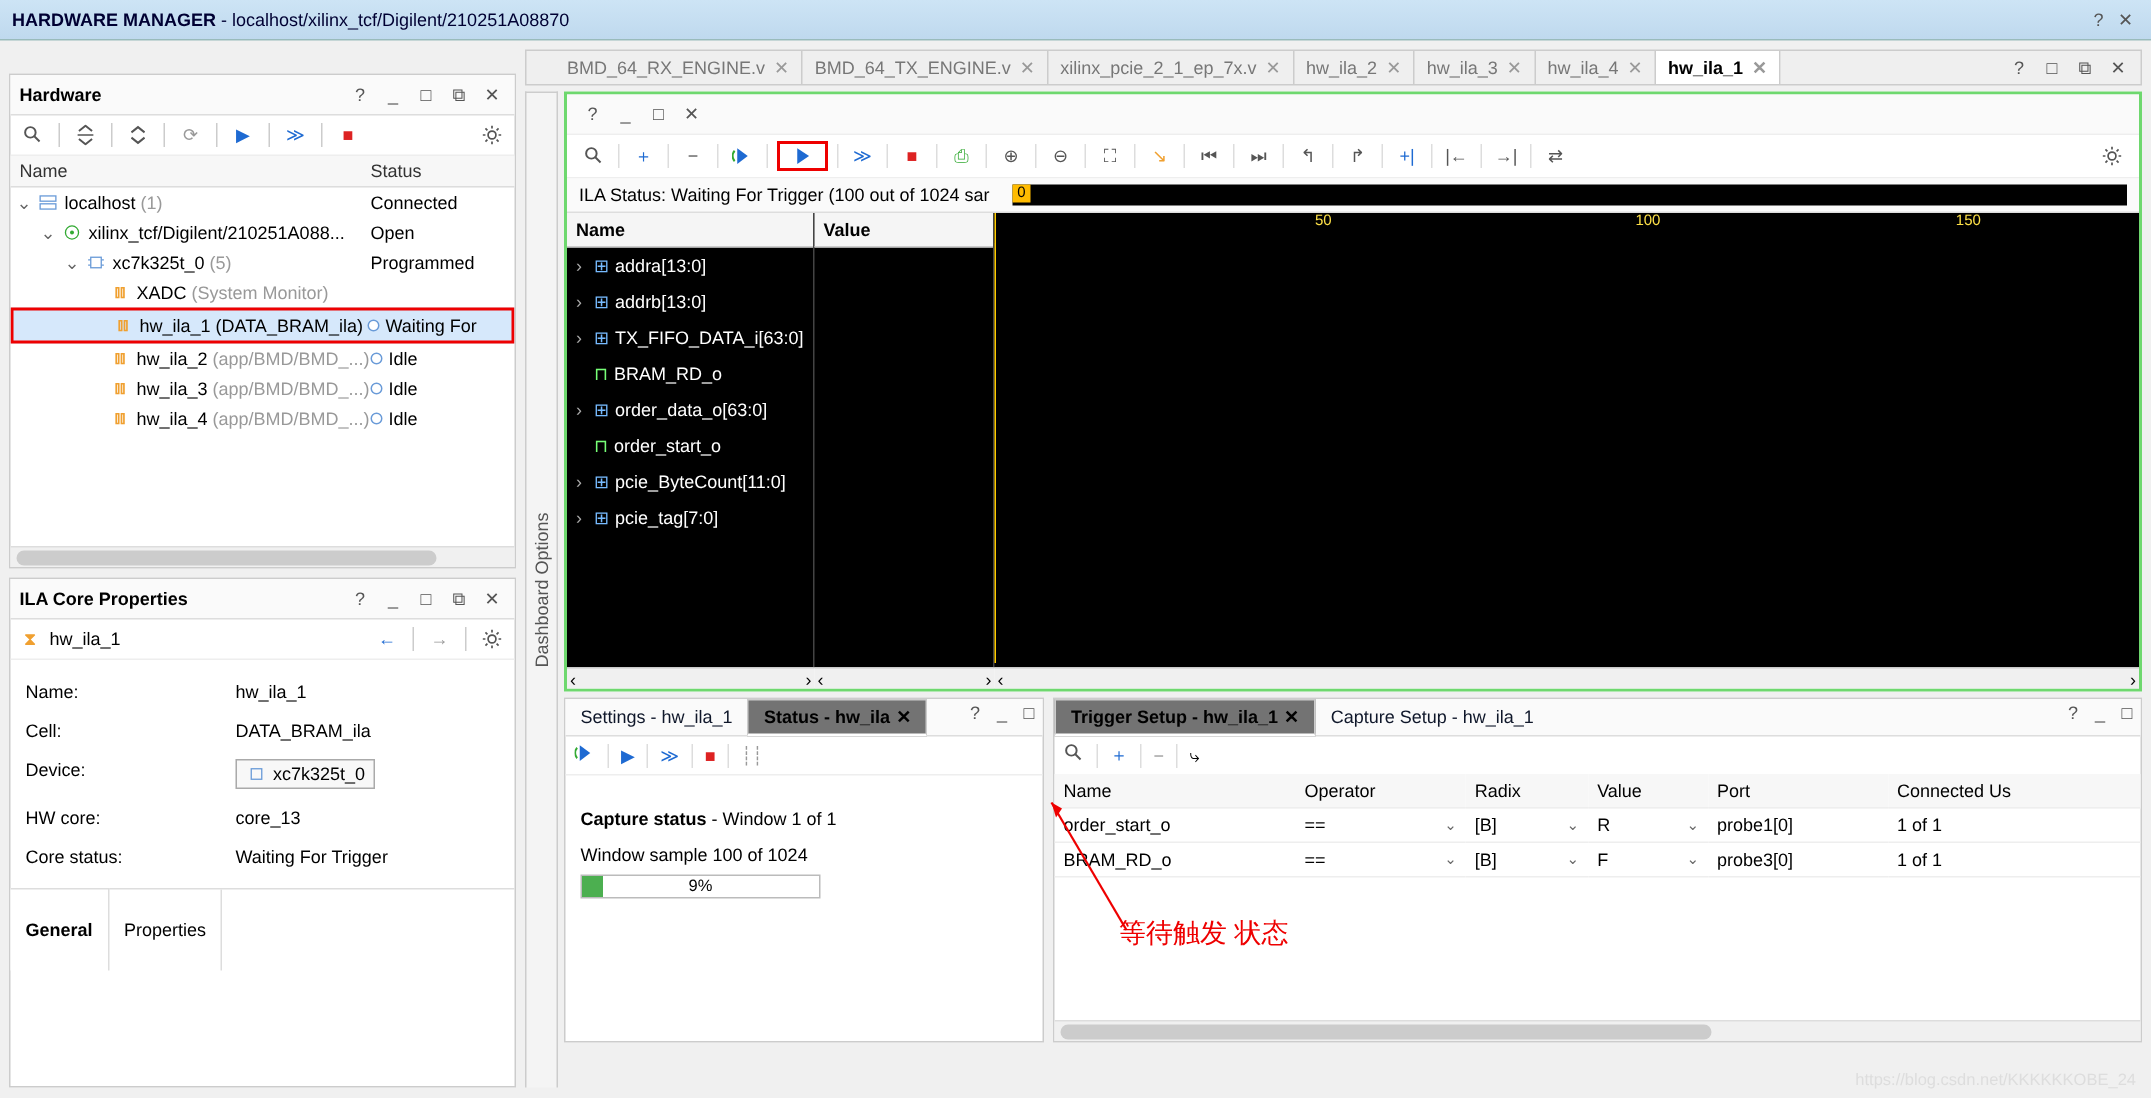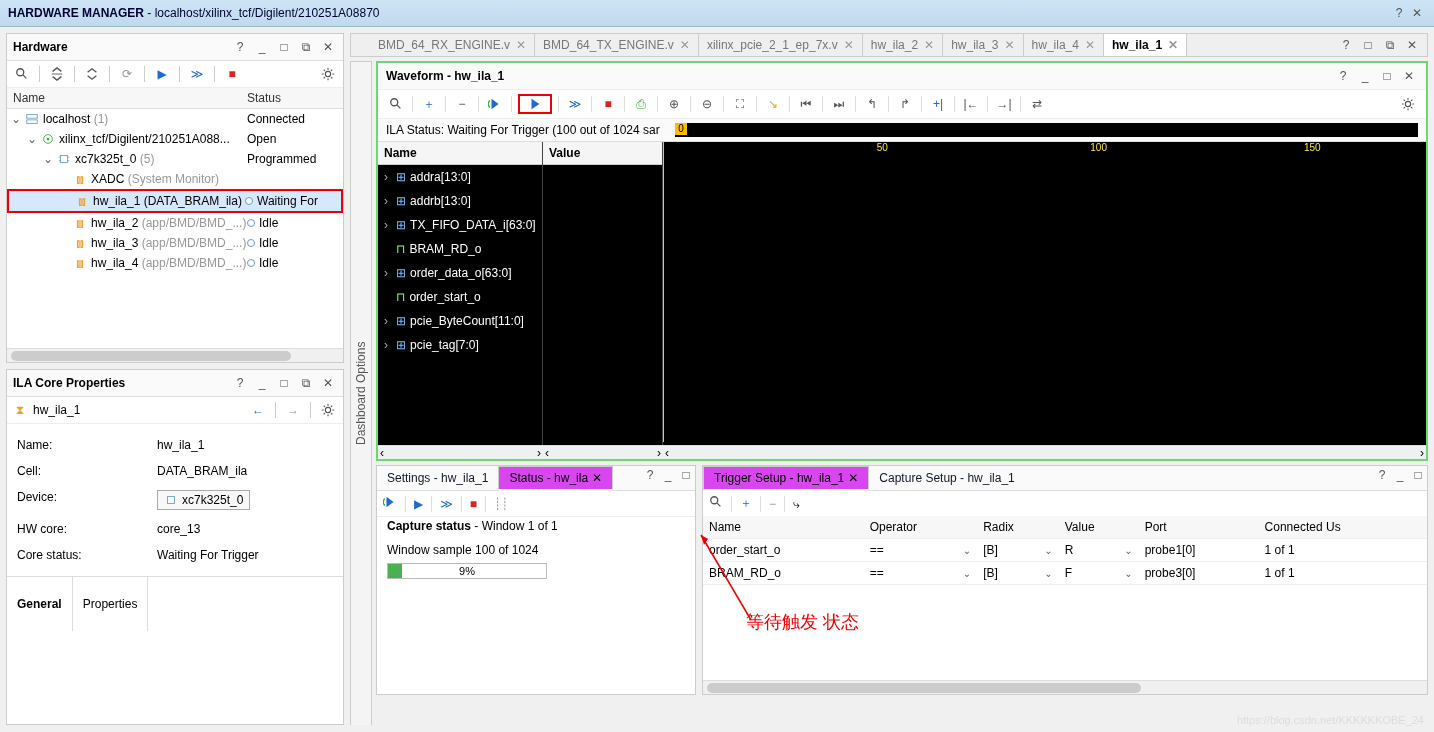--- a/index.html
+++ b/index.html
@@ -2,21 +2,21 @@
 <html><head>
 <meta charset="utf-8">
 <style>
 * { box-sizing: border-box; margin: 0; padding: 0; font-family: Arial, sans-serif; font-size: 12px; }
 body { background: #f0f0f0; width: 1434px; height: 732px; overflow: hidden; }
 .titlebar { background: linear-gradient(#cde4f5, #bfd9ee); padding: 4px 8px; display: flex; align-items: center; border-bottom: 1px solid #9bb; }
 .titlebar .title { flex: 1; color: #003; }
 .titlebar .title strong { font-weight: bold; }
 .icon-btn { width: 18px; height: 18px; display: inline-flex; align-items: center; justify-content: center; cursor: pointer; color: #555; }
 .main-layout { display: flex; height: calc(732px - 28px); }
-.left-col { width: 350px; display: flex; flex-direction: column; padding: 6px; gap: 6px; }
+.left-col { width: 350px; display: flex; flex-direction: column; padding: 6px; gap: 6px; margin-top: 16px; }
 .panel { background: #fff; border: 1px solid #ccc; display: flex; flex-direction: column; }
 .panel-header { background: #fafafa; border-bottom: 1px solid #ddd; padding: 4px 6px; display: flex; align-items: center; }
 .panel-header .ptitle { flex: 1; font-weight: bold; }
 .panel-header .ctrls { display: flex; gap: 4px; color: #888; }
 .toolbar { display: flex; align-items: center; padding: 4px 6px; border-bottom: 1px solid #eee; gap: 6px; }
 .toolbar .sep { width: 1px; height: 16px; background: #ccc; margin: 0 2px; }
 .tree { flex: 1; overflow: auto; }
 .tree-header { display: flex; background: #f7f7f7; border-bottom: 1px solid #ddd; padding: 3px 6px; font-weight: normal; color: #333; }
 .tree-header .c1 { flex: 1; }
 .tree-header .c2 { width: 90px; }
@@ -63,26 +63,26 @@
 .wf-sig { padding: 5px 6px; display: flex; align-items: center; gap: 4px; color: #fff; white-space: nowrap; }
 .wf-ila-status { background: #fafafa; color: #000; padding: 4px 8px; border-bottom: 1px solid #ddd; display: flex;}
 .ruler { background: #000; height: 20px; position: relative; color: #fde047; }
 .ruler-tick { position: absolute; top: 0; font-size: 10px; }
 .cursor-zero { position: absolute; top: 0; left: 0; width: 12px; height: 12px; background: #ffbb00; color: #000; font-size: 10px; text-align: center; }
 .bottom-row { display: flex; gap: 6px; height: 230px; }
 .bottom-panel { background: #fff; border: 1px solid #ccc; display: flex; flex-direction: column; flex: 1;}
 .bottom-panel.left { width: 320px; flex: 0 0 320px;}
 .bot-tabs { display: flex; border-bottom: 1px solid #ddd; background: #fafafa;}
 .bot-tab { padding: 4px 10px; cursor: pointer; color: #0f172a; display: flex; align-items: center; gap: 4px; }
-.bot-tab.active { background: #d946ef; color: #000; font-weight: normal; border-bottom: 2px solid #fff; margin-bottom: -1px; border-top: 1px solid #ccc; border-left: 1px solid #ccc; border-right: 1px solid #ccc;}
+.bot-tab.active { background: #737373; color: #000; font-weight: bold; border-bottom: 2px solid #fff; margin-bottom: -1px; border-top: 1px solid #ccc; border-left: 1px solid #ccc; border-right: 1px solid #ccc;}
 .bot-tb { display: flex; align-items: center; padding: 4px 6px; gap: 8px; }
 .core-status-row { display: flex; align-items: center; padding: 6px 8px; gap: 6px; margin: 4px; }
 .led { width: 12px; height: 12px; border-radius: 50%; border: 1px solid #aaa; background: #fff; }
 .led.on { background: #2ecc40; border-color: #2ecc40; }
-.capture-area { padding: 2px 10px; border-top: 1px solid #eee;}
+.capture-area { padding: 22px 10px; border-top: 1px solid #eee;}
 .progress { width: 160px; height: 16px; border: 1px solid #bbb; margin-top: 6px; position: relative; }
 .progress-fill { height: 100%; background: #4caf50; }
 .progress-text { position: absolute; left: 50%; top: 1px; transform: translateX(-50%); font-size: 11px; }
 .trigger-table { width: 100%; border-collapse: collapse; }
 .trigger-table th, .trigger-table td { text-align: left; padding: 4px 6px; border-bottom: 1px solid #eee; }
 .trigger-table th { background: #f7f7f7; font-weight: normal;}
 .dd { display: flex; align-items: center; justify-content: space-between; gap: 6px;}
 .dd .chev { color: #666; font-size: 10px;}
 .annot { position: absolute; color: #e00; font-size: 18px; }
 .arrow-svg { position: absolute; pointer-events: none;}
@@ -368,21 +368,20 @@
           <span class="icon-btn">⧉</span>
           <span class="icon-btn">✕</span>
         </div>
       </div>
     <div class="dash-row">
       <div class="dash-opts">Dashboard Options</div>
       <div class="main-area">
 
         <div class="waveform-wrap">
           <div class="wf-header">
-            <span class="t">Waveform - hw_ila_1</span>
             <span class="ctrls" style="display:flex; gap:4px; color:#888;">
               <span class="icon-btn">?</span>
               <span class="icon-btn">_</span>
               <span class="icon-btn">□</span>
               <span class="icon-btn">✕</span>
             </span>
           </div>
           <div class="wf-toolbar">
             <span class="ic">
                 <svg class="icon" viewBox="0 0 16 16">

